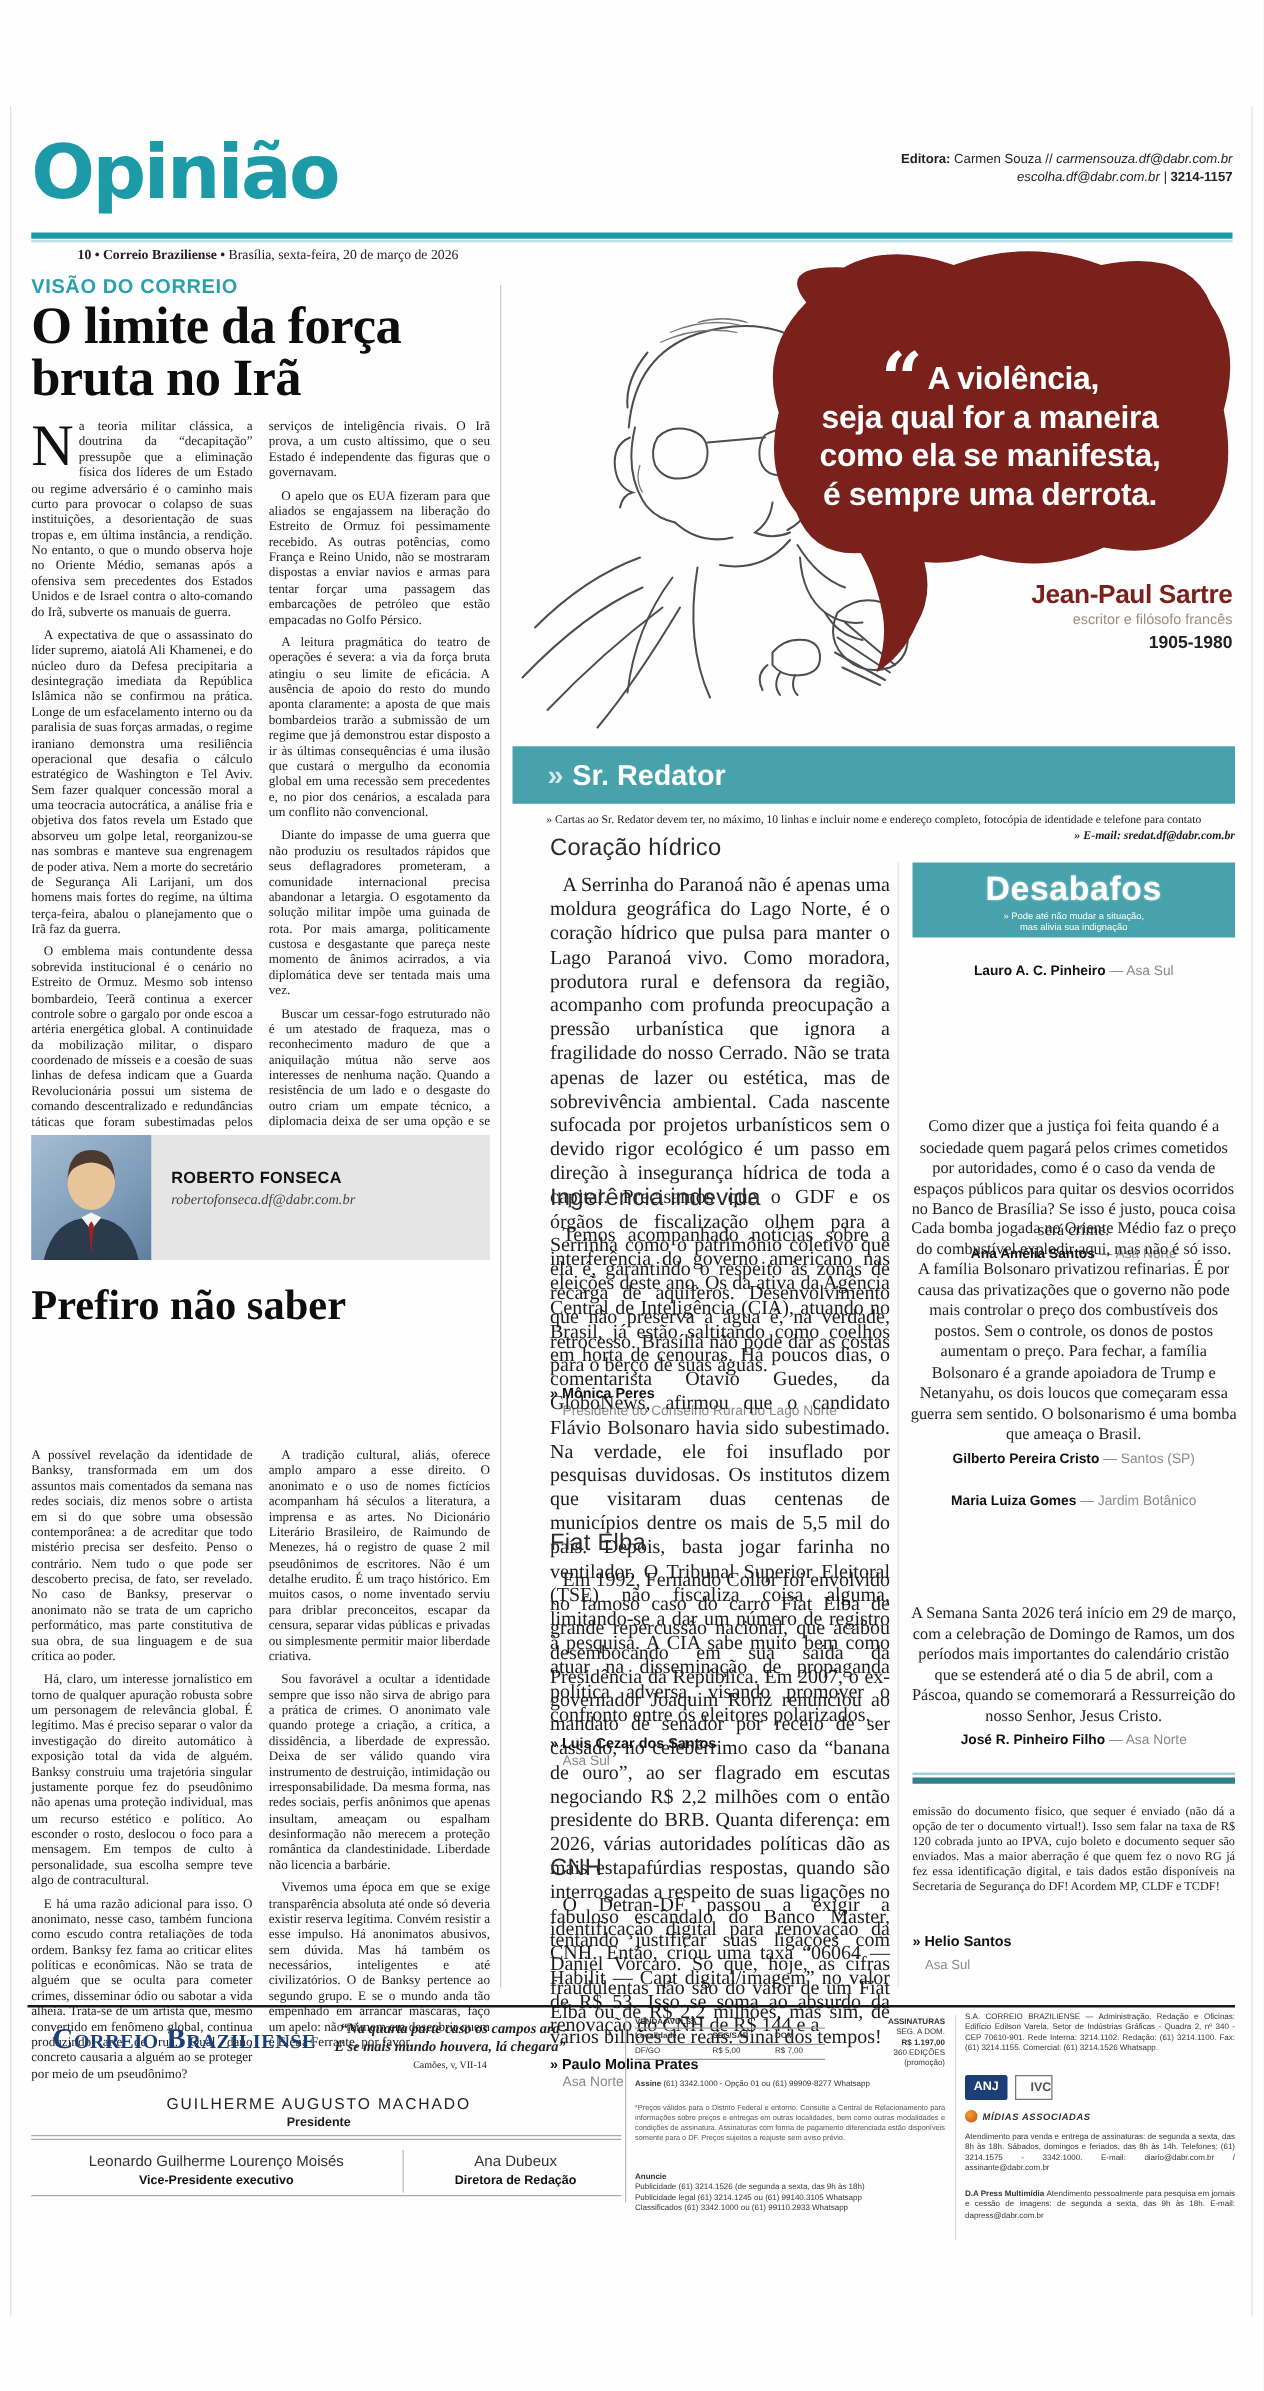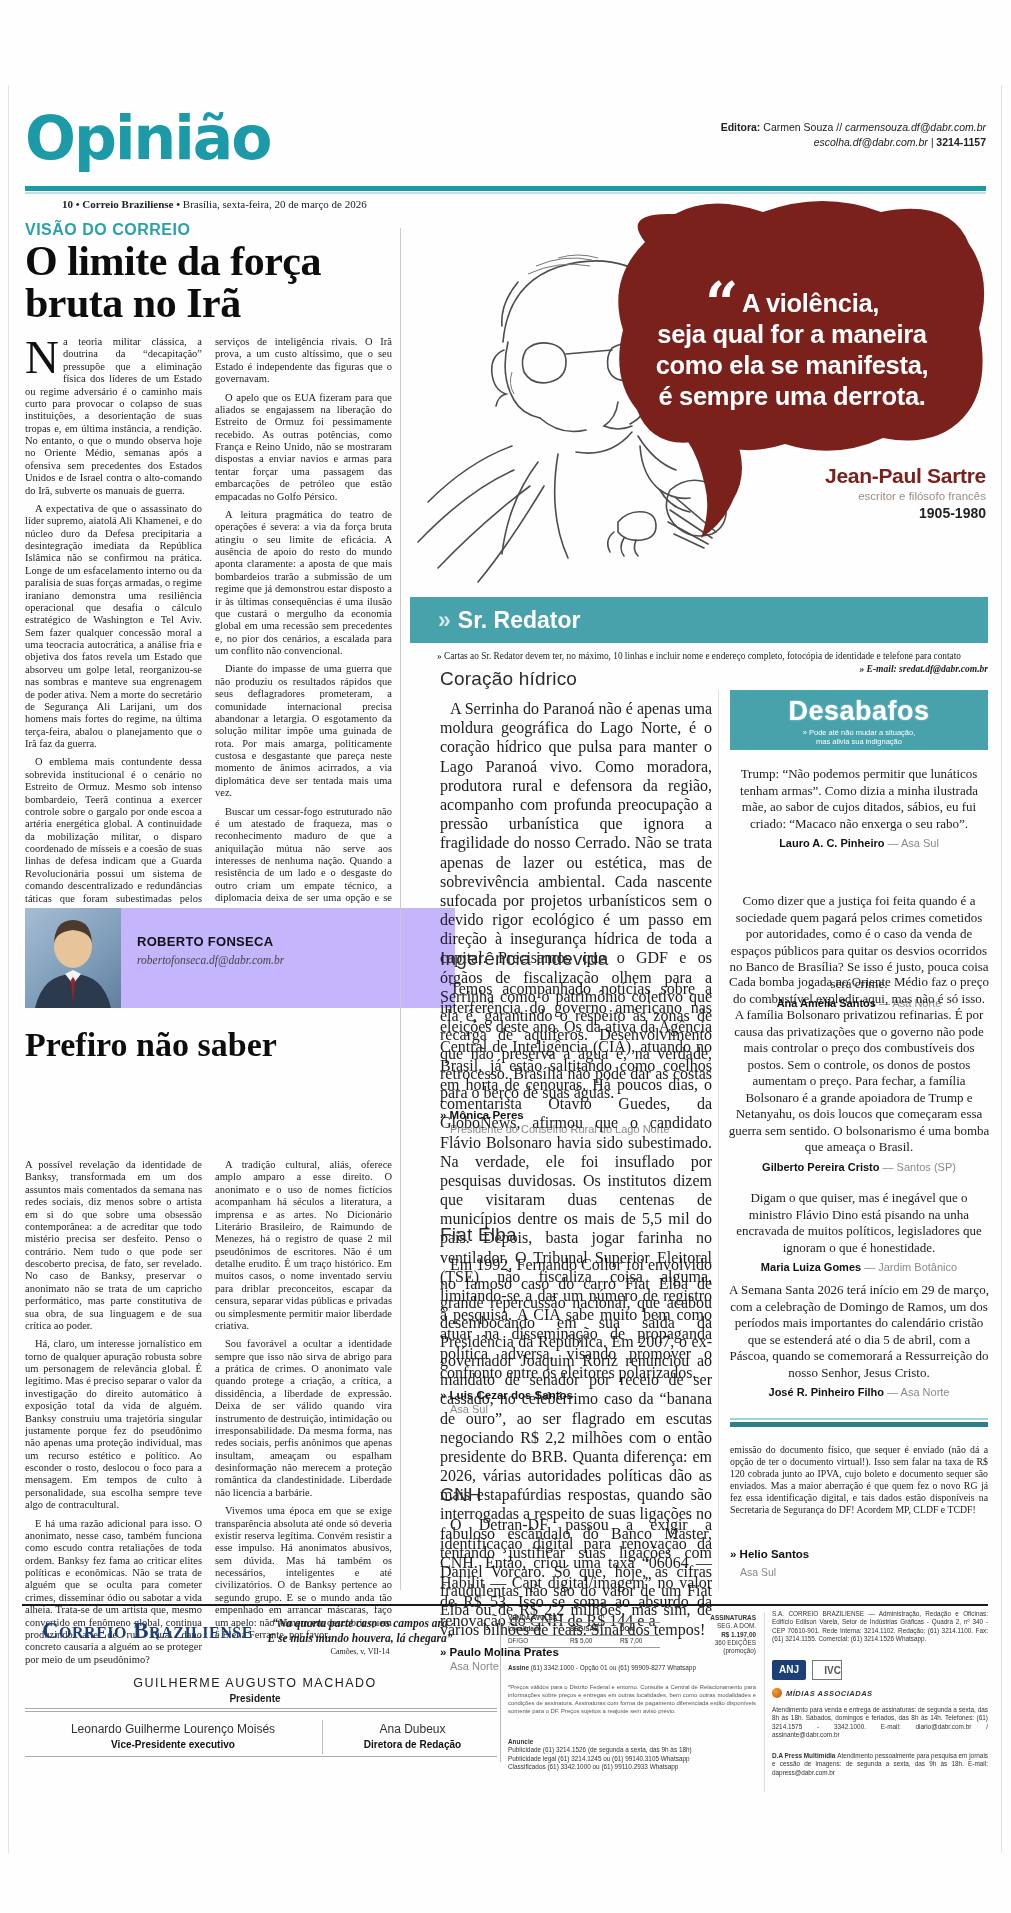--- a/index.html
+++ b/index.html
@@ -23,21 +23,21 @@
   .body-cols{column-count:2;column-gap:13px;font-family:"Liberation Serif",serif;
     font-size:10.5px;line-height:1.18;text-align:justify;color:#1c1c1c;}
   .body-cols p{margin:0 0 6px 0;text-indent:10px;}
   .body-cols p:first-child{text-indent:0;}
   #visao-body{position:absolute;left:25px;top:336px;width:367px;height:570px;overflow:hidden;}
   #visao-body p:first-child::first-letter{float:left;font-size:47px;line-height:.78;padding:3px 4px 0 0;color:#111;}
   #prefiro-body{position:absolute;left:25px;top:1118px;width:367px;height:512px;overflow:hidden;margin-top:41px;}
   .headline2{position:absolute;left:25px;top:1026px;width:370px;font-family:"Liberation Serif",serif;
     font-weight:bold;font-size:34px;color:#0d0d0d;}
   
-  .byline-box{position:absolute;left:25px;top:908px;width:430px;height:100px;background:#c4b5fd;display:flex;}
+  .byline-box{position:absolute;left:25px;top:908px;width:367px;height:100px;background:#e5e5e5;display:flex;}
   .byline-photo{width:96px;height:100px;flex:none;background:linear-gradient(140deg,#a6bdd4 0%,#7d9cb8 60%,#5f7f9d 100%);position:relative;overflow:hidden;}
   .byline-text{padding:26px 0 0 16px;}
   .byline-name{font-weight:bold;font-size:13px;color:#111;letter-spacing:.3px;}
   .byline-mail{font-family:"Liberation Serif",serif;font-style:italic;font-size:11.5px;color:#444;margin-top:5px;}
   
   .vrule{position:absolute;width:1px;background:#cccccc;}
   
   .sketch{position:absolute;left:408px;top:222px;}
   .bubble{position:absolute;left:583px;top:200px;}
   .bubble-text{position:absolute;left:612px;top:288px;width:360px;text-align:center;color:#fff;
@@ -255,33 +255,31 @@
 
   <div class="des-head">
     <div class="des-title">Desabafos</div>
     <div class="des-sub">
       <span>» Pode até não mudar a situação,</span><br>
       <span>mas alivia sua indignação</span>
     </div>
   </div>
 
   <div class="des-item" style="top:766px">
-    <div>Trump: “Não podemos permitir que lunáticos tenham armas”. Como dizia a minha ilustrada mãe, ao sabor de cujos ditados, sábios, eu fui criado: “Macaco não enxerga o seu rabo”.</div>
     <div class="des-sig"><b>Lauro A. C. Pinheiro</b> <span>— Asa Sul</span></div>
   </div>
   <div class="des-item" style="top:893px">
     <div>Como dizer que a justiça foi feita quando é a sociedade quem pagará pelos crimes cometidos por autoridades, como é o caso da venda de espaços públicos para quitar os desvios ocorridos no Banco de Brasília? Se isso é justo, pouca coisa será crime.</div>
     <div class="des-sig"><b>Ana Amélia Santos</b> <span>— Asa Norte</span></div>
   </div>
   <div class="des-item" style="top:974px">
     <div>Cada bomba jogada no Oriente Médio faz o preço do combustível explodir aqui, mas não é só isso. A família Bolsonaro privatizou refinarias. É por causa das privatizações que o governo não pode mais controlar o preço dos combustíveis dos postos. Sem o controle, os donos de postos aumentam o preço. Para fechar, a família Bolsonaro é a grande apoiadora de Trump e Netanyahu, os dois loucos que começaram essa guerra sem sentido. O bolsonarismo é uma bomba que ameaça o Brasil.</div>
     <div class="des-sig"><b>Gilberto Pereira Cristo</b> <span>— Santos (SP)</span></div>
   </div>
   <div class="des-item" style="top:1190px">
-    <div>Digam o que quiser, mas é inegável que o ministro Flávio Dino está pisando na unha encravada de muitos políticos, legisladores que ignoram o que é honestidade.</div>
     <div class="des-sig"><b>Maria Luiza Gomes</b> <span>— Jardim Botânico</span></div>
   </div>
   <div class="des-item" style="top:1282px">
     <div>A Semana Santa 2026 terá início em 29 de março, com a celebração de Domingo de Ramos, um dos períodos mais importantes do calendário cristão que se estenderá até o dia 5 de abril, com a Páscoa, quando se comemorará a Ressurreição do nosso Senhor, Jesus Cristo.</div>
     <div class="des-sig"><b>José R. Pinheiro Filho</b> <span>— Asa Norte</span></div>
   </div>
 
   <div class="des-rule1"></div>
   <div class="des-rule2"></div>
   <div class="cnh-cont">emissão do documento físico, que sequer é enviado (não dá a opção de ter o documento virtual!). Isso sem falar na taxa de R$ 120 cobrada junto ao IPVA, cujo boleto e documento sequer são enviados. Mas a maior aberração é que quem fez o novo RG já fez essa identificação digital, e tais dados estão disponíveis na Secretaria de Segurança do DF! Acordem MP, CLDF e TCDF!</div>

